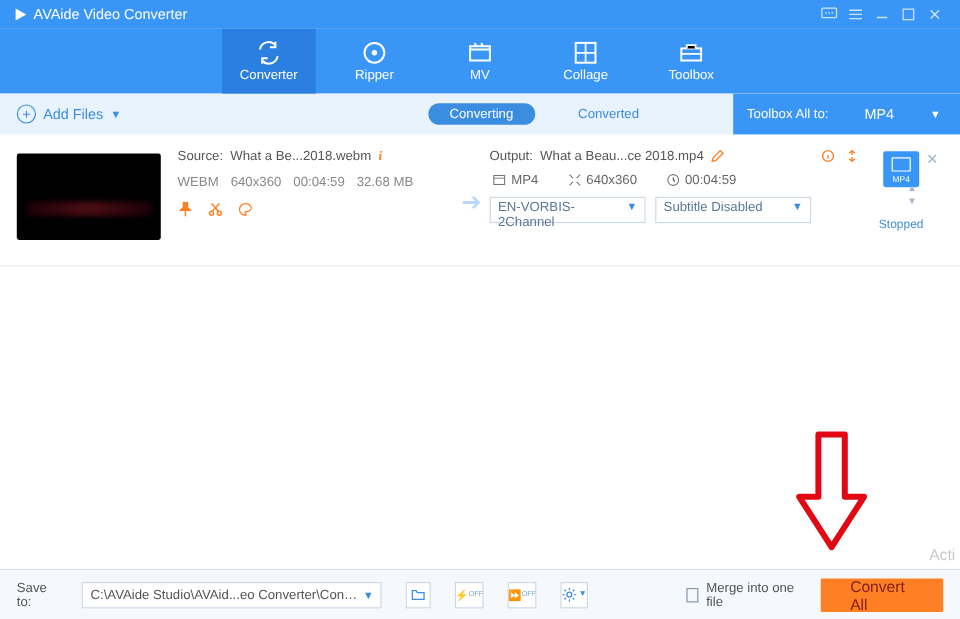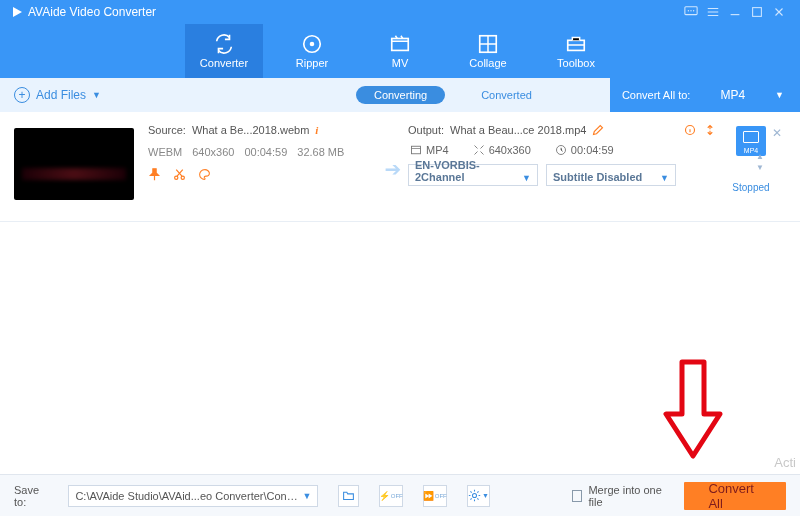--- a/index.html
+++ b/index.html
@@ -45,21 +45,21 @@
 
 .arrow-mid { flex: 0 0 30px; display: flex; align-items: center; justify-content: center; color: #b9d9f8; font-size: 20px; }
 
 .out-col { flex: 1; font-size: 11px; color: #555; display: flex; flex-direction: column; gap: 8px; }
 .out-title { display: flex; align-items: center; gap: 6px; }
 .out-title .pen { color: #ff7f24; cursor: pointer; }
 .out-title .opt { color: #ff7f24; cursor: pointer; margin-left: auto; display: inline-flex; gap: 8px; }
 .out-meta { display: flex; gap: 24px; color: #666; align-items: center; padding-left: 2px; }
 .out-meta .mi { display: inline-flex; align-items: center; gap: 4px; }
 .selects { display: flex; gap: 8px; }
-.sel { border: 1px solid #cfd9e6; padding: 2px 6px; font-size: 11px; display: inline-flex; align-items: flex-end; justify-content: space-between; color: #5a7797; background: #fff; cursor: pointer; width: 130px; height: 22px; font-weight: bold; }
+.sel { border: 1px solid #cfd9e6; padding: 2px 6px; font-size: 11px; display: inline-flex; align-items: flex-start; justify-content: space-between; color: #5a7797; background: #fff; cursor: pointer; width: 130px; height: 22px; }
 .sel .dd { color: #3a8de0; font-size: 9px; }
 
 .right-col { flex: 0 0 70px; display: flex; flex-direction: column; align-items: center; justify-content: flex-start; gap: 6px; padding-top: 2px; font-size: 10px; color: #3a8de0; }
 .fmt-badge { width: 30px; height: 30px; background: #3996f7; border-radius: 2px; display: flex; align-items: flex-end; justify-content: center; color: #fff; font-size: 7px; padding-bottom: 2px; position: relative; }
 .fmt-badge::before { content: ""; position: absolute; top: 5px; width: 14px; height: 10px; border: 1.5px solid #fff; border-radius: 1px; }
 .right-col .ud { display: flex; flex-direction: column; position: absolute; right: 36px; top: 40px; font-size: 8px; color: #9fb7d3; gap: 2px; }
 .right-col .close { position: absolute; right: 18px; top: 14px; color: #9fb7d3; font-size: 12px; cursor: pointer; }
 
 
 .footer { position: absolute; left: 0; right: 0; bottom: 0; height: 42px; background: #f5f8fc; border-top: 1px solid #e0e6ee; display: flex; align-items: center; padding: 0 14px; gap: 20px; font-size: 11px; color: #555; }
@@ -170,21 +170,21 @@
     <span class="plus">+</span>
     <span>Add Files</span>
     <span class="caret">▼</span>
   </span>
   <span class="spacer"></span>
   <span class="pillgroup">
     <span class="pill active">Converting</span>
     <span class="pill">Converted</span>
   </span>
   <span class="right">
-    <span class="ca-label">Convert All to:</span>
+    <span class="ca-label">Toolbox All to:</span>
     <span class="ca-sel">
       <span>MP4</span>
       <span class="caret">▼</span>
     </span>
   </span>
 </div>
 
 <div class="itemrow">
   <div class="thumb">
       <div class="noise"></div>

